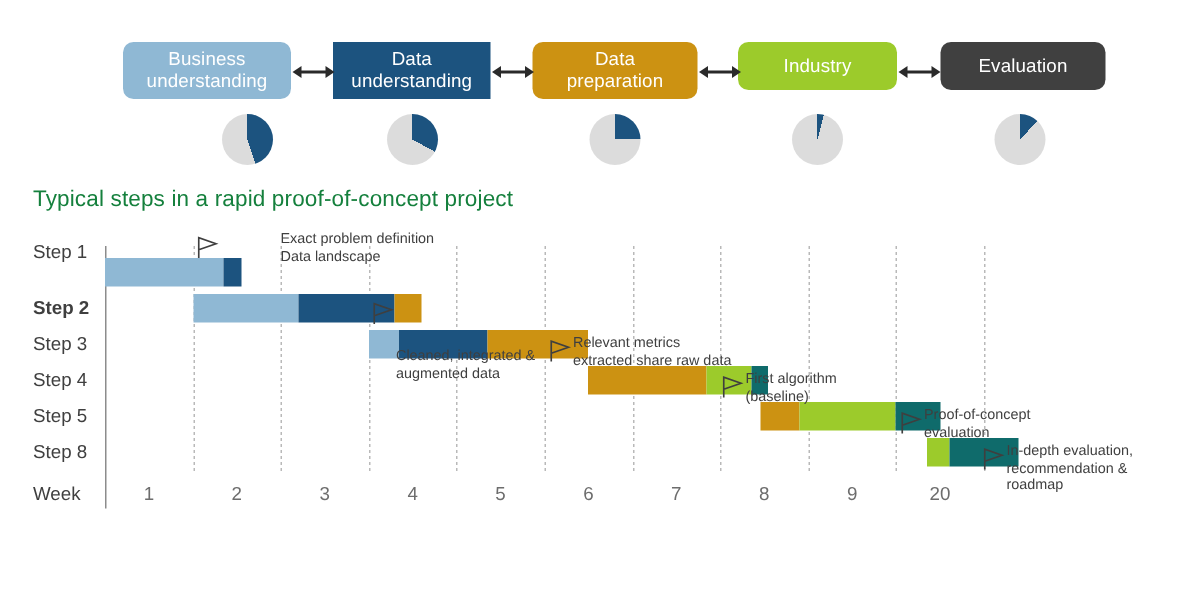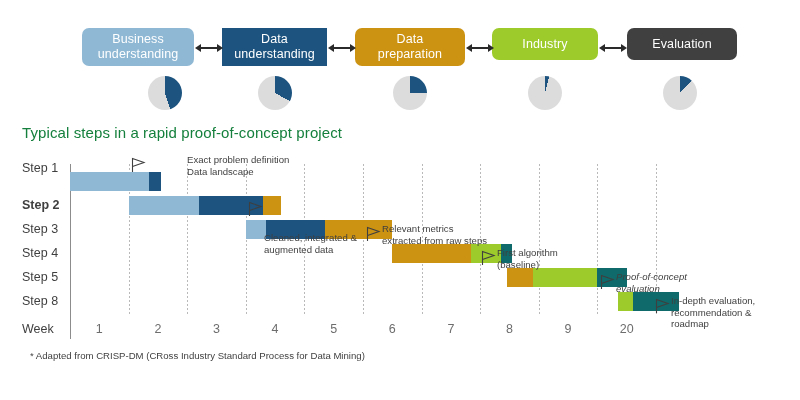--- a/index.html
+++ b/index.html
@@ -213,47 +213,46 @@
           <div>Cleaned, integrated &amp;</div>
           <div>augmented data</div>
         </div>
         <div class="flag" style="left: 366px; top: 76px;">
           <svg width="16" height="16" viewBox="0 0 16 16">
             <path d="M1.5 15 L1.5 1.5 L13 5.5 L1.5 9.5" fill="none" stroke="#3f3f3f" stroke-width="1.1"></path>
           </svg>
         </div>
         <div class="callout" style="left: 382px; top: 73px;">
           <div>Relevant metrics</div>
-          <div>extracted from raw steps</div>
+          <div>extracted share raw data</div>
         </div>
         <div class="flag" style="left: 481px; top: 100px;">
           <svg width="16" height="16" viewBox="0 0 16 16">
             <path d="M1.5 15 L1.5 1.5 L13 5.5 L1.5 9.5" fill="none" stroke="#3f3f3f" stroke-width="1.1"></path>
           </svg>
         </div>
         <div class="callout" style="left: 497px; top: 97px;">
           <div>First algorithm</div>
           <div>(baseline)</div>
         </div>
         <div class="flag" style="left: 600px; top: 124px;">
           <svg width="16" height="16" viewBox="0 0 16 16">
             <path d="M1.5 15 L1.5 1.5 L13 5.5 L1.5 9.5" fill="none" stroke="#3f3f3f" stroke-width="1.1"></path>
           </svg>
         </div>
-        <div class="callout" style="left: 616px; top: 121px; font-style: italic;">
+        <div class="callout" style="left: 616px; top: 121px;">
           <div>Proof-of-concept</div>
           <div>evaluation</div>
         </div>
         <div class="flag" style="left: 655px; top: 148px;">
           <svg width="16" height="16" viewBox="0 0 16 16">
             <path d="M1.5 15 L1.5 1.5 L13 5.5 L1.5 9.5" fill="none" stroke="#3f3f3f" stroke-width="1.1"></path>
           </svg>
         </div>
         <div class="callout" style="left: 671px; top: 145px;">
           <div>In-depth evaluation,</div>
           <div>recommendation &amp;</div>
           <div>roadmap</div>
         </div>
       </div>
   </div>
 
-  <div class="footnote">* Adapted from CRISP-DM (CRoss Industry Standard Process for Data Mining)</div>
 </div>
 
 </body></html>

